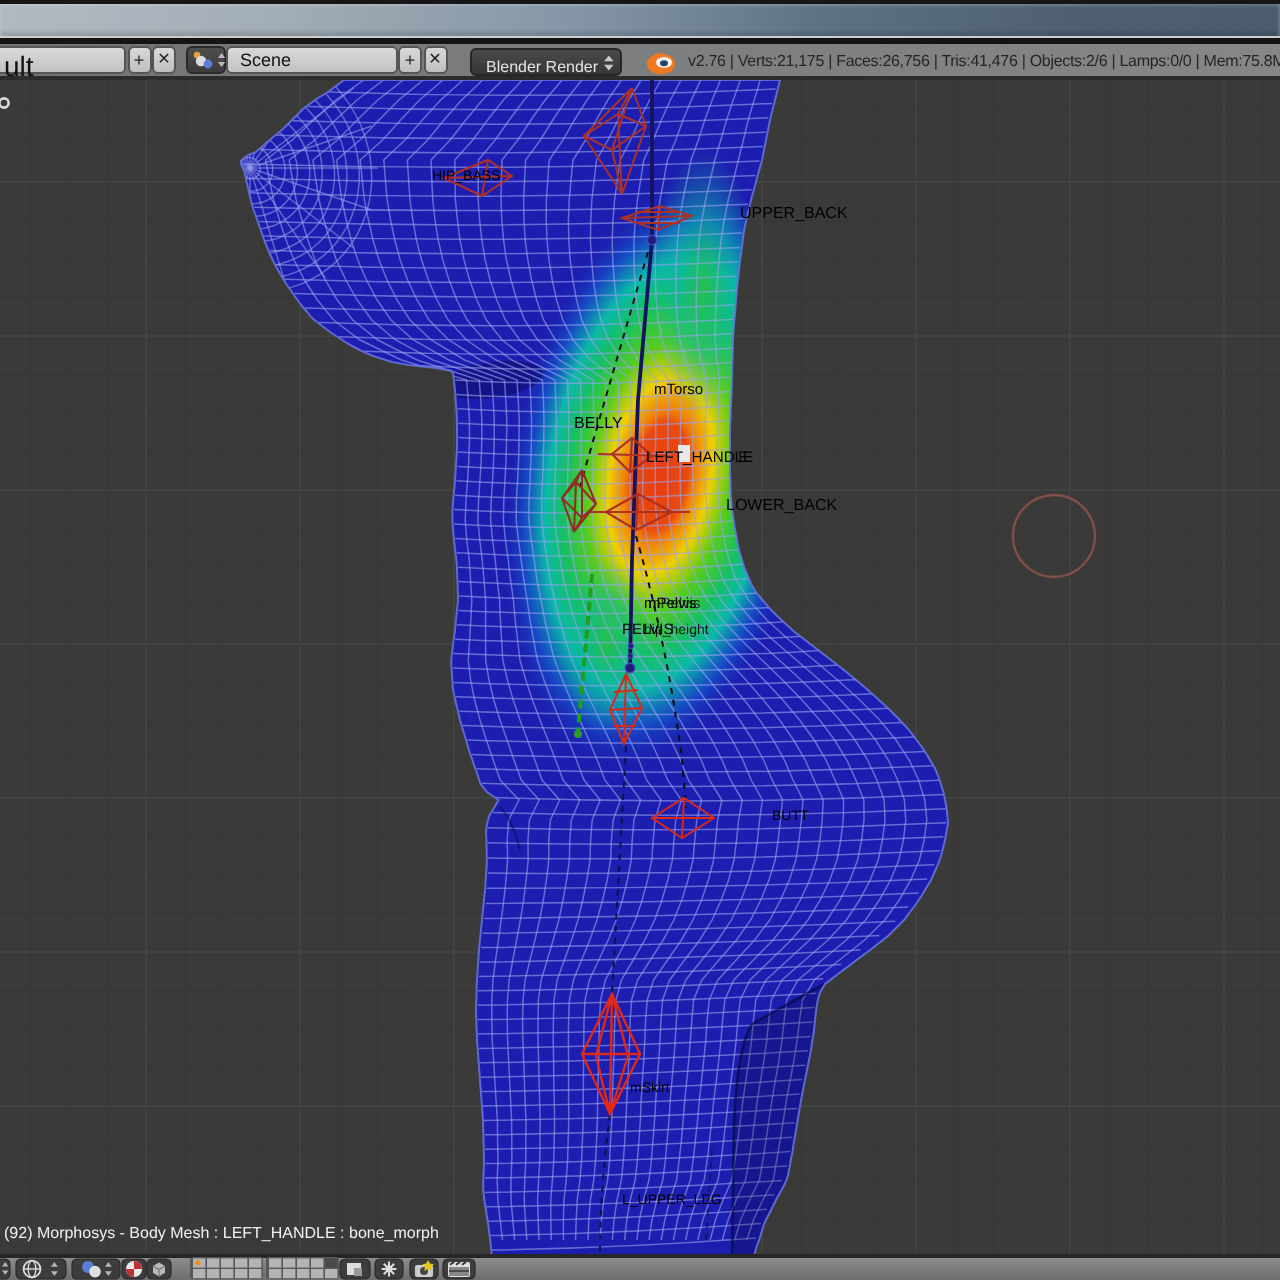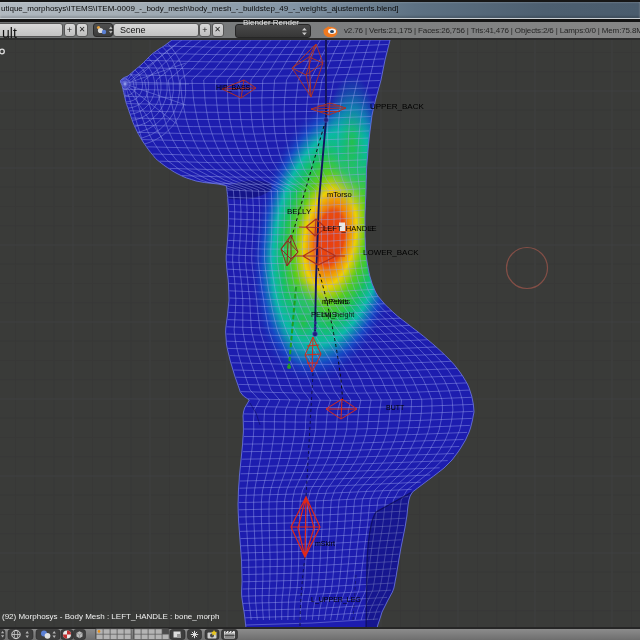--- a/index.html
+++ b/index.html
@@ -130,21 +130,20 @@
  <circle cx="527" cy="268" r="20.5" fill="none" stroke="#96544a" stroke-width="1.2" stroke-opacity="0.8"></circle>
 
  <circle cx="2" cy="51.5" r="2.3" fill="none" stroke="#dcdcdc" stroke-width="1.3"></circle>
  <text x="2" y="619" font-size="8" fill="#f0f0f0">(92) Morphosys - Body Mesh : LEFT_HANDLE : bone_morph</text>
 </svg>
 
 <div class="abs" style="left:0;top:0;width:640px;height:18px;
  background:linear-gradient(90deg,#b2bac1 0%,#a4aeb6 20%,#8496a6 45%,#5d7183 65%,#4d5f70 85%,#4a5c6d 100%);
  box-shadow:inset 0 2px 2px rgba(255,255,255,0.45), inset 0 -2px 2px rgba(0,0,0,0.15);"></div>
 <div class="abs" style="left:0;top:0;width:640px;height:1.5px;background:#161616"></div>
-<div class="abs" style="left:1px;top:4px;font-size:8px;color:#0a0a0a;white-space:nowrap;">utique_morphosys\ITEMS\ITEM-0009_-_body_mesh\body_mesh_-_buildstep_49_-_weights_ajustements.blend]</div>
 <div class="abs" style="left:0;top:18px;width:640px;height:1px;background:#c9ced2"></div>
 <div class="abs" style="left:0;top:19px;width:640px;height:2.5px;background:#141414"></div>
 
 <div class="abs" style="left:0;top:21.5px;width:640px;height:16.5px;background:linear-gradient(90deg,#707273 0%,#7b7d7e 45%,#868686 100%);"></div>
 <div class="abs" style="left:0;top:38px;width:640px;height:2px;background:#2c2c2c;"></div>
 <div class="abs" style="left:-6px;top:23px;width:69px;height:14px;border-radius:3px;background:linear-gradient(#d9d9d9,#c2c2c2);border:1px solid #555;box-sizing:border-box;"></div>
 <div class="abs" style="left:2px;top:25px;font-size:14px;color:#111;">ult</div>
 <div class="abs" style="left:63.5px;top:23px;width:12px;height:14px;border-radius:3px;background:linear-gradient(#d9d9d9,#bfbfbf);border:1px solid #555;box-sizing:border-box;color:#222;font-size:9px;text-align:center;line-height:12px;">+</div>
 <div class="abs" style="left:76px;top:23px;width:12px;height:14px;border-radius:3px;background:linear-gradient(#d9d9d9,#bfbfbf);border:1px solid #555;box-sizing:border-box;color:#222;font-size:8px;text-align:center;line-height:12px;">✕</div>
 <div class="abs" style="left:92.5px;top:23px;width:20px;height:14px;border-radius:3px;background:linear-gradient(#4e4e4e,#3c3c3c);border:1px solid #2a2a2a;box-sizing:border-box;"></div>
@@ -152,21 +151,21 @@
  <circle cx="5.5" cy="4.5" r="1.6" fill="#e8a33c"></circle>
  <circle cx="7.5" cy="7.5" r="2.6" fill="#ddd"></circle>
  <circle cx="11" cy="9" r="2.2" fill="#5a7fd4"></circle>
  <path d="M16,6 l1.8,-2.5 l1.8,2.5 Z M16,8 l1.8,2.5 l1.8,-2.5 Z" fill="#bbb"></path>
 </svg>
 <div class="abs" style="left:113px;top:23px;width:86px;height:14px;border-radius:3px;background:linear-gradient(#d9d9d9,#c2c2c2);border:1px solid #555;box-sizing:border-box;"></div>
 <div class="abs" style="left:120px;top:25px;font-size:9px;color:#111;">Scene</div>
 <div class="abs" style="left:199px;top:23px;width:12px;height:14px;border-radius:3px;background:linear-gradient(#d9d9d9,#bfbfbf);border:1px solid #555;box-sizing:border-box;color:#222;font-size:9px;text-align:center;line-height:12px;">+</div>
 <div class="abs" style="left:211.5px;top:23px;width:12px;height:14px;border-radius:3px;background:linear-gradient(#d9d9d9,#bfbfbf);border:1px solid #555;box-sizing:border-box;color:#222;font-size:8px;text-align:center;line-height:12px;">✕</div>
 <div class="abs" style="left:235px;top:24px;width:76px;height:13.5px;border-radius:3px;background:linear-gradient(#4a4a4a,#363636);border:1px solid #262626;box-sizing:border-box;"></div>
-<div class="abs" style="left:243px;top:18px;font-size:8px;color:#e4e4e4;">Blender Render</div>
+<div class="abs" style="left:243px;top:29px;font-size:8px;color:#e4e4e4;">Blender Render</div>
 <svg class="abs" style="left:300px;top:27px" width="10" height="10">
  <path d="M2,3.6 l2.4,-2.8 l2.4,2.8 Z M2,5.4 l2.4,2.8 l2.4,-2.8 Z" fill="#c8c8c8"></path>
 </svg>
 <svg class="abs" style="left:321px;top:24px" width="18" height="15">
  <ellipse cx="9.5" cy="8" rx="7" ry="5.2" fill="#f0791f"></ellipse>
  <ellipse cx="11" cy="7.2" rx="4" ry="2.7" fill="#f4f4f4"></ellipse>
  <ellipse cx="11" cy="7.6" rx="2" ry="1.5" fill="#26425f"></ellipse>
  <path d="M1.5,7 L7.5,2.2 L10,4.5 Z" fill="#f0791f"></path>
 </svg>
 <div class="abs" style="left:344px;top:25.5px;font-size:8px;letter-spacing:-0.15px;color:#252525;white-space:nowrap;">v2.76 | Verts:21,175 | Faces:26,756 | Tris:41,476 | Objects:2/6 | Lamps:0/0 | Mem:75.8M</div>

